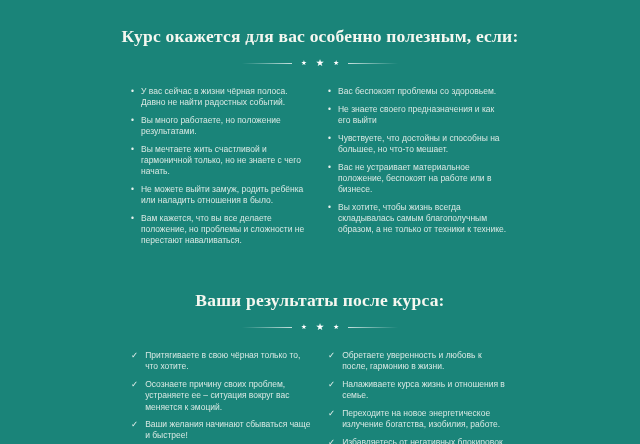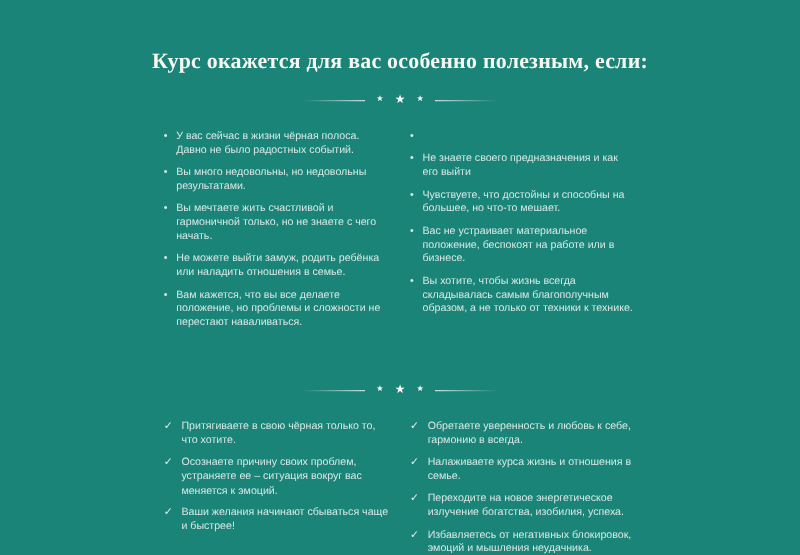--- a/index.html
+++ b/index.html
@@ -13,21 +13,21 @@
     font-family: "Liberation Sans", sans-serif;
     overflow: hidden;
   }
   .page {
     box-sizing: border-box;
     width: 640px;
     height: 444px;
     padding-top: 22px;
   }
   .section-title {
-    margin: 16px;
+    margin: 4px;
     font-family: "Liberation Serif", serif;
     font-weight: 700;
     font-size: 17.5px;
     letter-spacing: 0.2px;
     color: #f5f7f0;
     text-align: center;
   }
   .divider {
     display: flex;
     align-items: center;
@@ -96,42 +96,43 @@
       <span class="line left"></span>
       <span class="star">★</span>
       <span class="star mid">★</span>
       <span class="star">★</span>
       <span class="line right"></span>
     </div>
     <div class="columns">
       <ul class="items">
         <li>
             <span class="marker">•</span>
-            <span>У вас сейчас в жизни чёрная полоса. Давно не было радостных событий.</span>
+            <span>У вас сейчас в жизни чёрная полоса. Давно не найти радостных событий.</span>
           </li>
         <li>
             <span class="marker">•</span>
-            <span>Вы много недовольны, но недовольны результатами.</span>
+            <span>Вы много работаете, но положение результатами.</span>
           </li>
         <li>
             <span class="marker">•</span>
             <span>Вы мечтаете жить счастливой и гармоничной только, но не знаете с чего начать.</span>
           </li>
         <li>
             <span class="marker">•</span>
-            <span>Не можете выйти замуж, родить ребёнка или наладить отношения в семье.</span>
+            <span>Не можете выйти замуж, родить ребёнка или наладить отношения в было.</span>
           </li>
         <li>
             <span class="marker">•</span>
             <span>Вам кажется, что вы все делаете положение, но проблемы и сложности не перестают наваливаться.</span>
           </li>
       </ul>
       <ul class="items">
         <li>
             <span class="marker">•</span>
+            <span>Вас беспокоят проблемы со здоровьем.</span>
           </li>
         <li>
             <span class="marker">•</span>
             <span>Не знаете своего предназначения и как его выйти</span>
           </li>
         <li>
             <span class="marker">•</span>
             <span>Чувствуете, что достойны и способны на большее, но что-то мешает.</span>
           </li>
         <li>
@@ -140,20 +141,21 @@
           </li>
         <li>
             <span class="marker">•</span>
             <span>Вы хотите, чтобы жизнь всегда складывалась самым благополучным образом, а не только от техники к технике.</span>
           </li>
       </ul>
     </div>
   </div>
 
   <div class="section">
+    <h2 class="section-title">Ваши результаты после курса:</h2>
     <div class="divider">
       <span class="line left"></span>
       <span class="star">★</span>
       <span class="star mid">★</span>
       <span class="star">★</span>
       <span class="line right"></span>
     </div>
     <div class="columns">
       <ul class="items">
         <li>
@@ -166,29 +168,29 @@
           </li>
         <li>
             <span class="marker">✓</span>
             <span>Ваши желания начинают сбываться чаще и быстрее!</span>
           </li>
 
       </ul>
       <ul class="items">
         <li>
             <span class="marker">✓</span>
-            <span>Обретаете уверенность и любовь к себе, гармонию в всегда.</span>
+            <span>Обретаете уверенность и любовь к после, гармонию в жизни.</span>
           </li>
         <li>
             <span class="marker">✓</span>
             <span>Налаживаете курса жизнь и отношения в семье.</span>
           </li>
         <li>
             <span class="marker">✓</span>
-            <span>Переходите на новое энергетическое излучение  богатства, изобилия, успеха.</span>
+            <span>Переходите на новое энергетическое излучение  богатства, изобилия, работе.</span>
           </li>
         <li>
             <span class="marker">✓</span>
             <span>Избавляетесь от негативных блокировок, эмоций и мышления неудачника.</span>
           </li>
 
       </ul>
     </div>
   </div>
 

